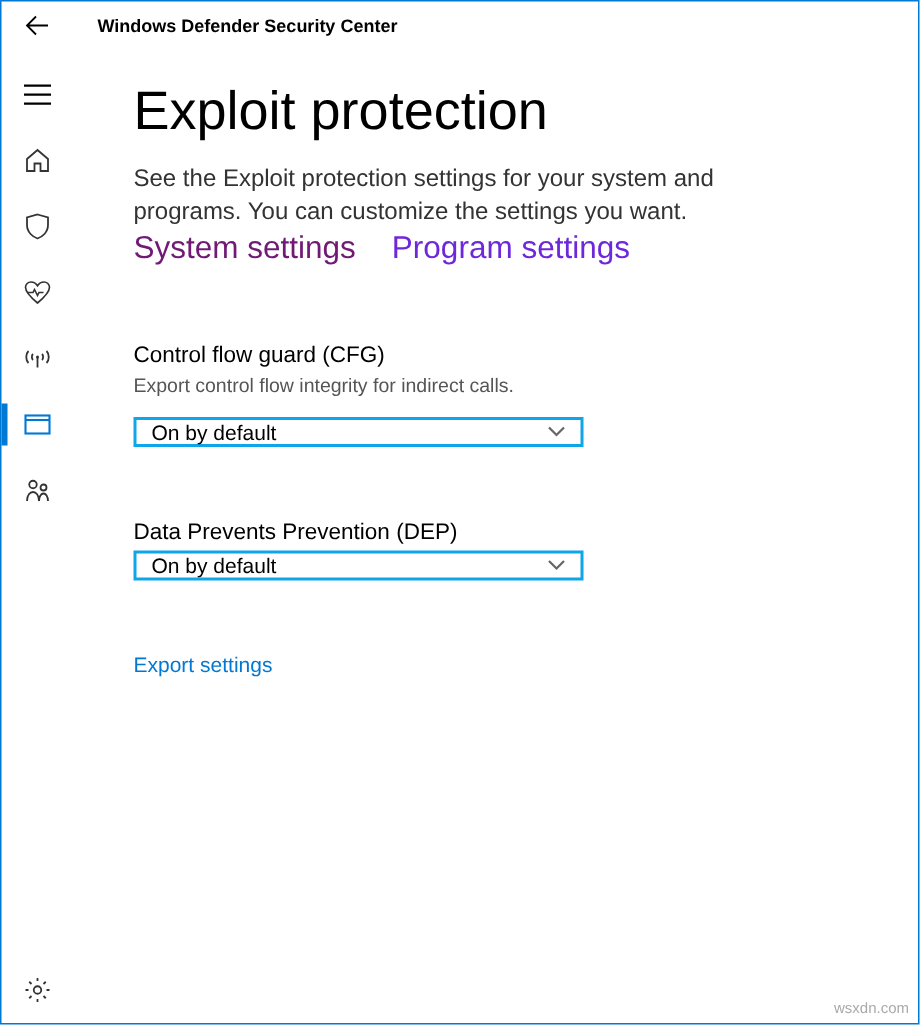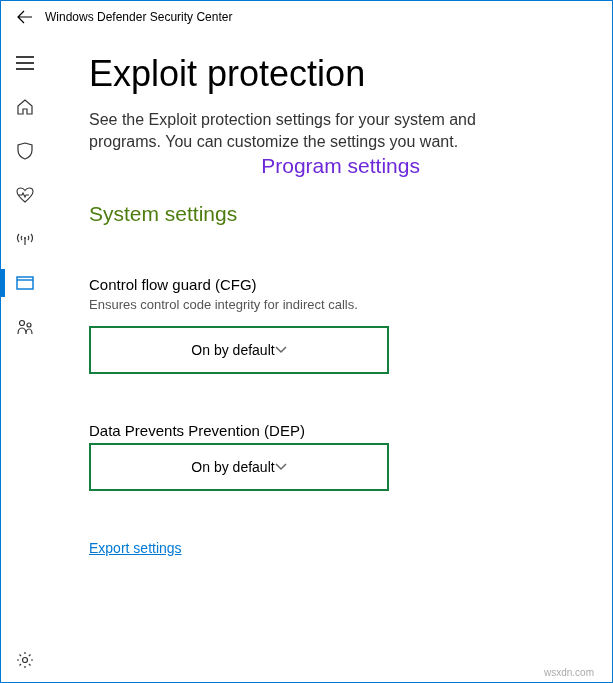--- a/index.html
+++ b/index.html
@@ -11,21 +11,22 @@
       height: 683px;
       overflow: hidden;
       position: relative;
       border: 1px solid #0078d4;
     }
     .titlebar {
       display: flex;
       align-items: center;
       height: 32px;
       padding-left: 8px;
-      gap: 4px;
+      gap: 24px;
+      font-weight: bold;
     }
     .back-btn {
       width: 32px;
       height: 32px;
       display: flex;
       align-items: center;
       justify-content: center;
       cursor: pointer;
     }
     .app-title {
@@ -84,56 +85,55 @@
       display: flex;
       gap: 24px;
       margin-bottom: 50px;
     }
     .tab {
       font-size: 21px;
       font-weight: 400;
       cursor: pointer;
       color: #6d28d9;
     }
-    .tab.active { color: #4d7c0f; margin-top: 48px; }
+    .tab.active { color: #701a75; }
     .setting { margin-bottom: 48px; }
     .setting-title {
       font-size: 15px;
       font-weight: 400;
       margin-bottom: 4px;
     }
     .setting-desc {
       font-size: 13px;
       color: #555;
       margin-bottom: 14px;
     }
     .select {
       width: 300px;
-      height: 48px;
-      border: 2px solid #15803d;
-      display: flex;
-      align-items: center;
-      justify-content: center;
+      height: 20px;
+      border: 2px solid #0ea5e9;
+      display: flex;
+      align-items: center;
+      justify-content: space-between;
       padding: 0 10px;
       font-size: 14px;
       cursor: pointer;
       background: #fff;
     }
     .chev { color: #666; }
     .export-link {
       color: #0078d4;
       font-size: 14px;
       cursor: pointer;
       display: inline-block;
       margin-top: -20px;
-      text-decoration: underline;
     }
     .watermark {
       position: absolute;
-      right: 18px;
+      right: 6px;
       bottom: 4px;
       font-size: 10px;
       color: #aaa;
     }
     svg { display: block; }
   </style>
 </head>
 <body>
 
 <div class="titlebar">
@@ -199,21 +199,21 @@
     <h1>Exploit protection</h1>
     <p class="desc">See the Exploit protection settings for your system and programs.  You can customize the settings you want.</p>
 
     <div class="tabs">
       <div class="tab active">System settings</div>
       <div class="tab">Program settings</div>
     </div>
 
     <div class="setting">
       <div class="setting-title">Control flow guard (CFG)</div>
-      <div class="setting-desc">Ensures control code integrity for indirect calls.</div>
+      <div class="setting-desc">Export control flow integrity for indirect calls.</div>
       <div class="select">
         <span>On by default</span>
         <svg class="chev" width="12" height="8" viewBox="0 0 12 8">
             <path d="M1 1 L6 6 L11 1" stroke="#666" stroke-width="1.5" fill="none"></path>
           </svg>
       </div>
     </div>
 
     <div class="setting">
       <div class="setting-title">Data Prevents Prevention (DEP)</div>

